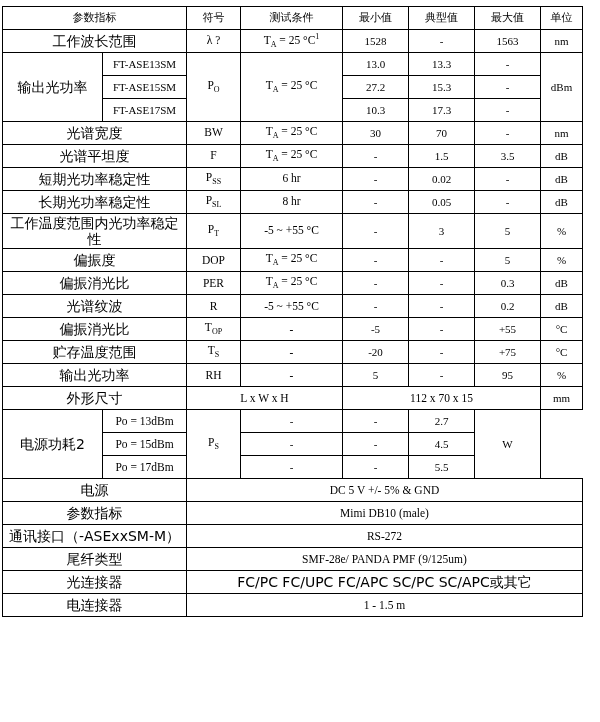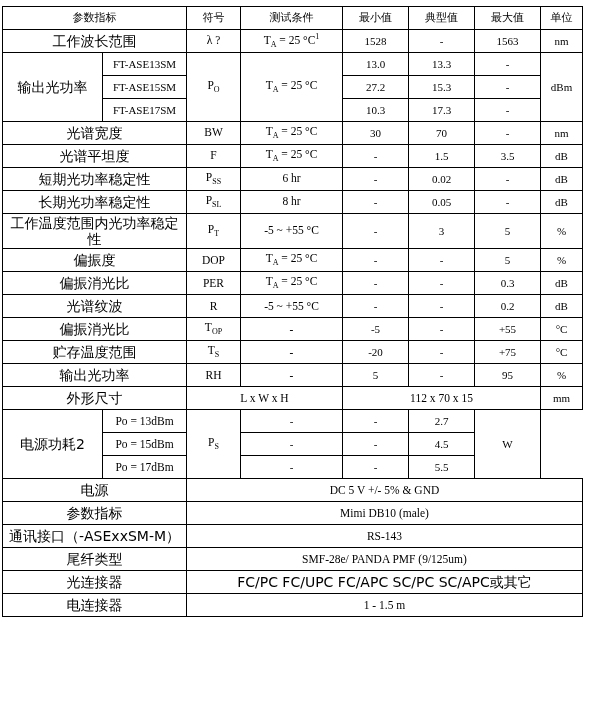--- a/index.html
+++ b/index.html
@@ -283,21 +283,21 @@
       <tr>
         <td colspan="2" class="cn left">电源</td>
         <td colspan="6" class="sym">DC 5 V +/- 5%  &amp; GND</td>
       </tr>
       <tr>
         <td colspan="2" class="cn left">参数指标</td>
         <td colspan="6" class="sym">Mimi DB10 (male)</td>
       </tr>
       <tr>
         <td colspan="2" class="cn left">通讯接口（-ASExxSM-M）</td>
-        <td colspan="6" class="sym">RS-143</td>
+        <td colspan="6" class="sym">RS-272</td>
       </tr>
       <tr>
         <td colspan="2" class="cn left">尾纤类型</td>
         <td colspan="6" class="sym">SMF-28e/ PANDA PMF (9/125um)</td>
       </tr>
       <tr>
         <td colspan="2" class="cn left">光连接器</td>
         <td colspan="6" class="cn">FC/PC FC/UPC FC/APC SC/PC SC/APC或其它</td>
       </tr>
       <tr>

